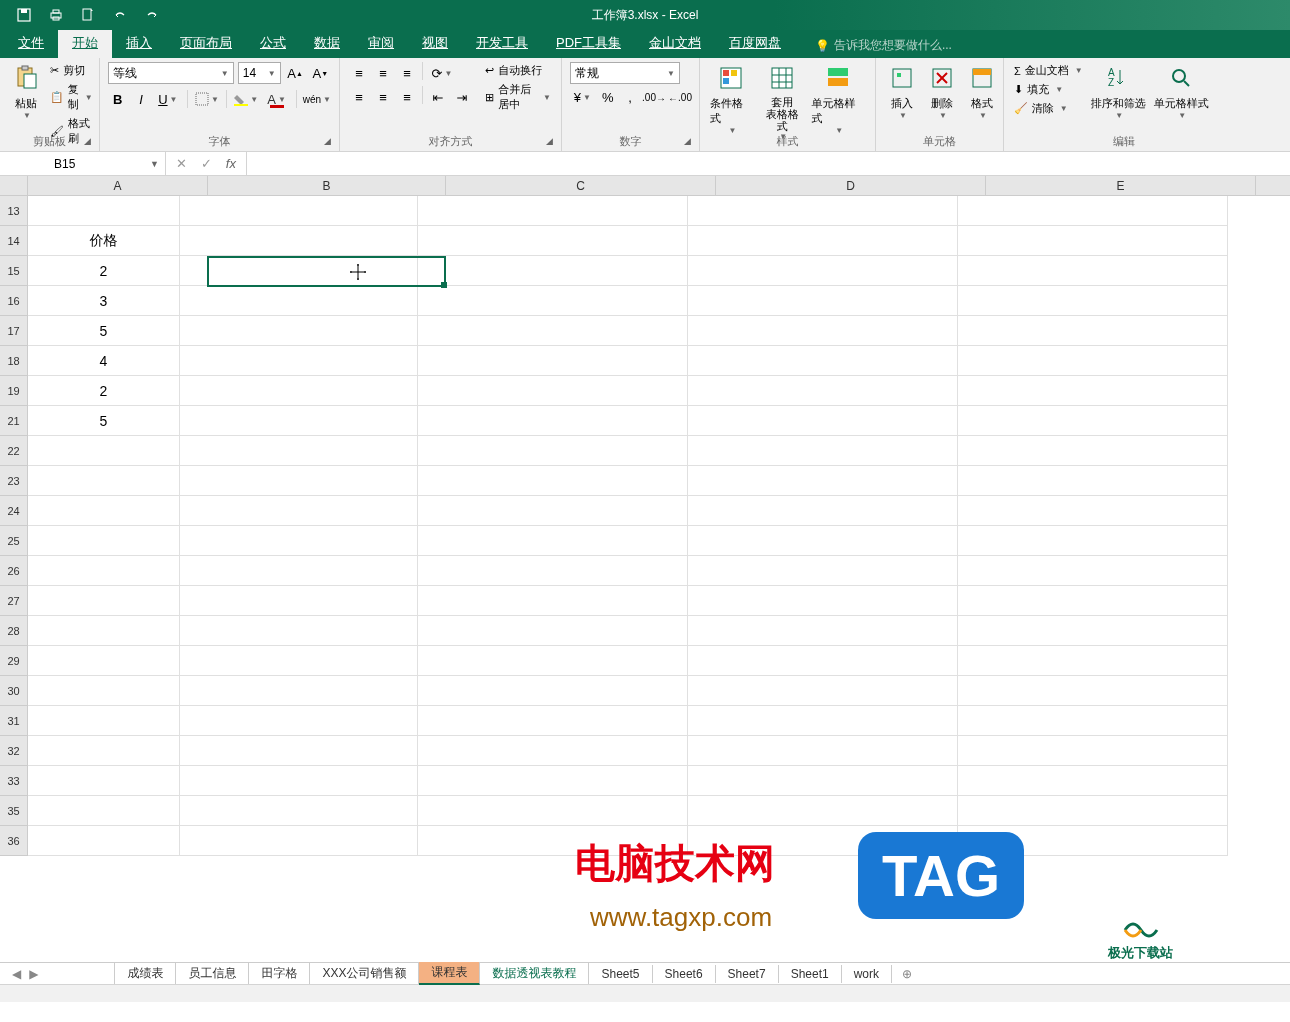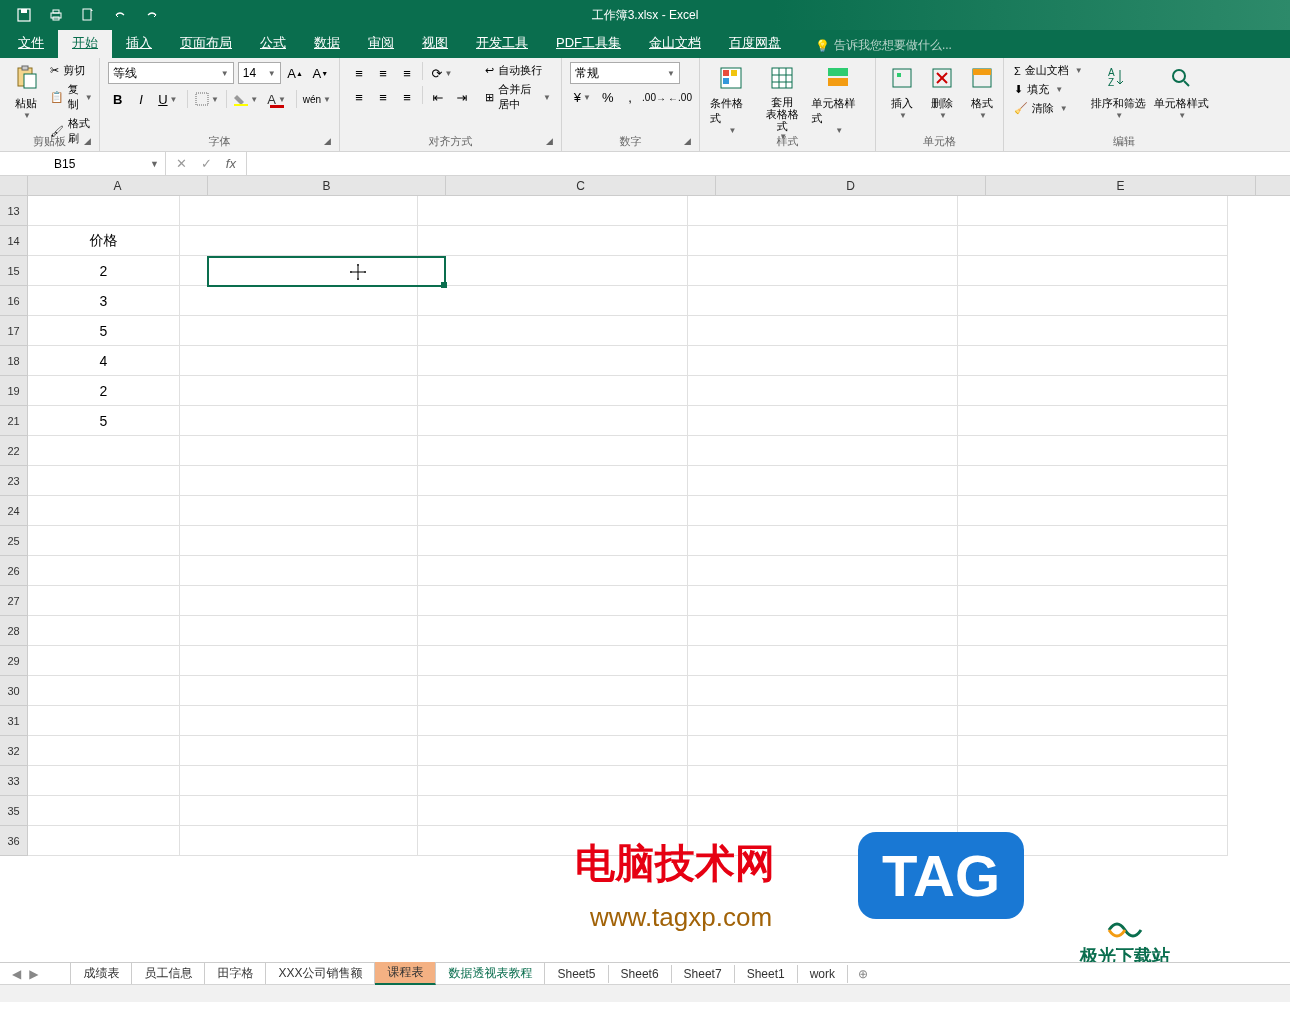--- a/index.html
+++ b/index.html
@@ -73,28 +73,28 @@
 
 .selection-box { position: absolute; border: 2px solid #0a6e4e; background: rgba(255,255,255,0); pointer-events: none; }
 .selection-handle { position: absolute; width: 6px; height: 6px; background: #0a6e4e; right: -3px; bottom: -3px; }
 
 .cursor-cross { position: absolute; pointer-events: none; }
 
 
 .watermark1 { position: absolute; font-size: 40px; font-weight: bold; color: #e60012; }
 .watermark1-sub { position: absolute; font-size: 26px; color: #a16207; }
 .watermark-tag { position: absolute; background: #1978d4; color: #fff; font-size: 58px; font-weight: bold; padding: 10px 24px; border-radius: 18px; font-family: Arial, sans-serif; }
-.watermark-logo { position: absolute; font-size: 18px; }
+.watermark-logo { position: absolute; font-size: 13px; margin-left: 28px; }
 
 
 .sheet-tabs { height: 22px; border-top: 1px solid #ccc; display: flex; align-items: center; background: #fff; font-size: 12px; }
 .sheet-nav { display: flex; gap: 8px; padding: 0 12px; color: #888; }
 .sheet-nav span { cursor: pointer; }
 .sheet-tab { padding: 2px 12px; border-right: 1px solid #ccc; cursor: pointer; background: #fff; color: #333; }
-.sheet-tab.first { border-left: 1px solid #ccc; }
+.sheet-tab.first { border-left: 1px solid #ccc; margin-left: 44px; }
 .sheet-tab.active { background: #f4b183; border-bottom: 2px solid #0a6e4e; }
 .sheet-tab.green { color: #0a6e4e; }
 .sheet-add { padding: 0 10px; color: #888; cursor: pointer; }
 
 .status-bar { height: 18px; background: #f1f1f1; border-top: 1px solid #d4d4d4; }
 
 .arrow-down { font-size: 8px; color: #666; margin-left: 2px; }
 </style>
 </head>
 <body>

